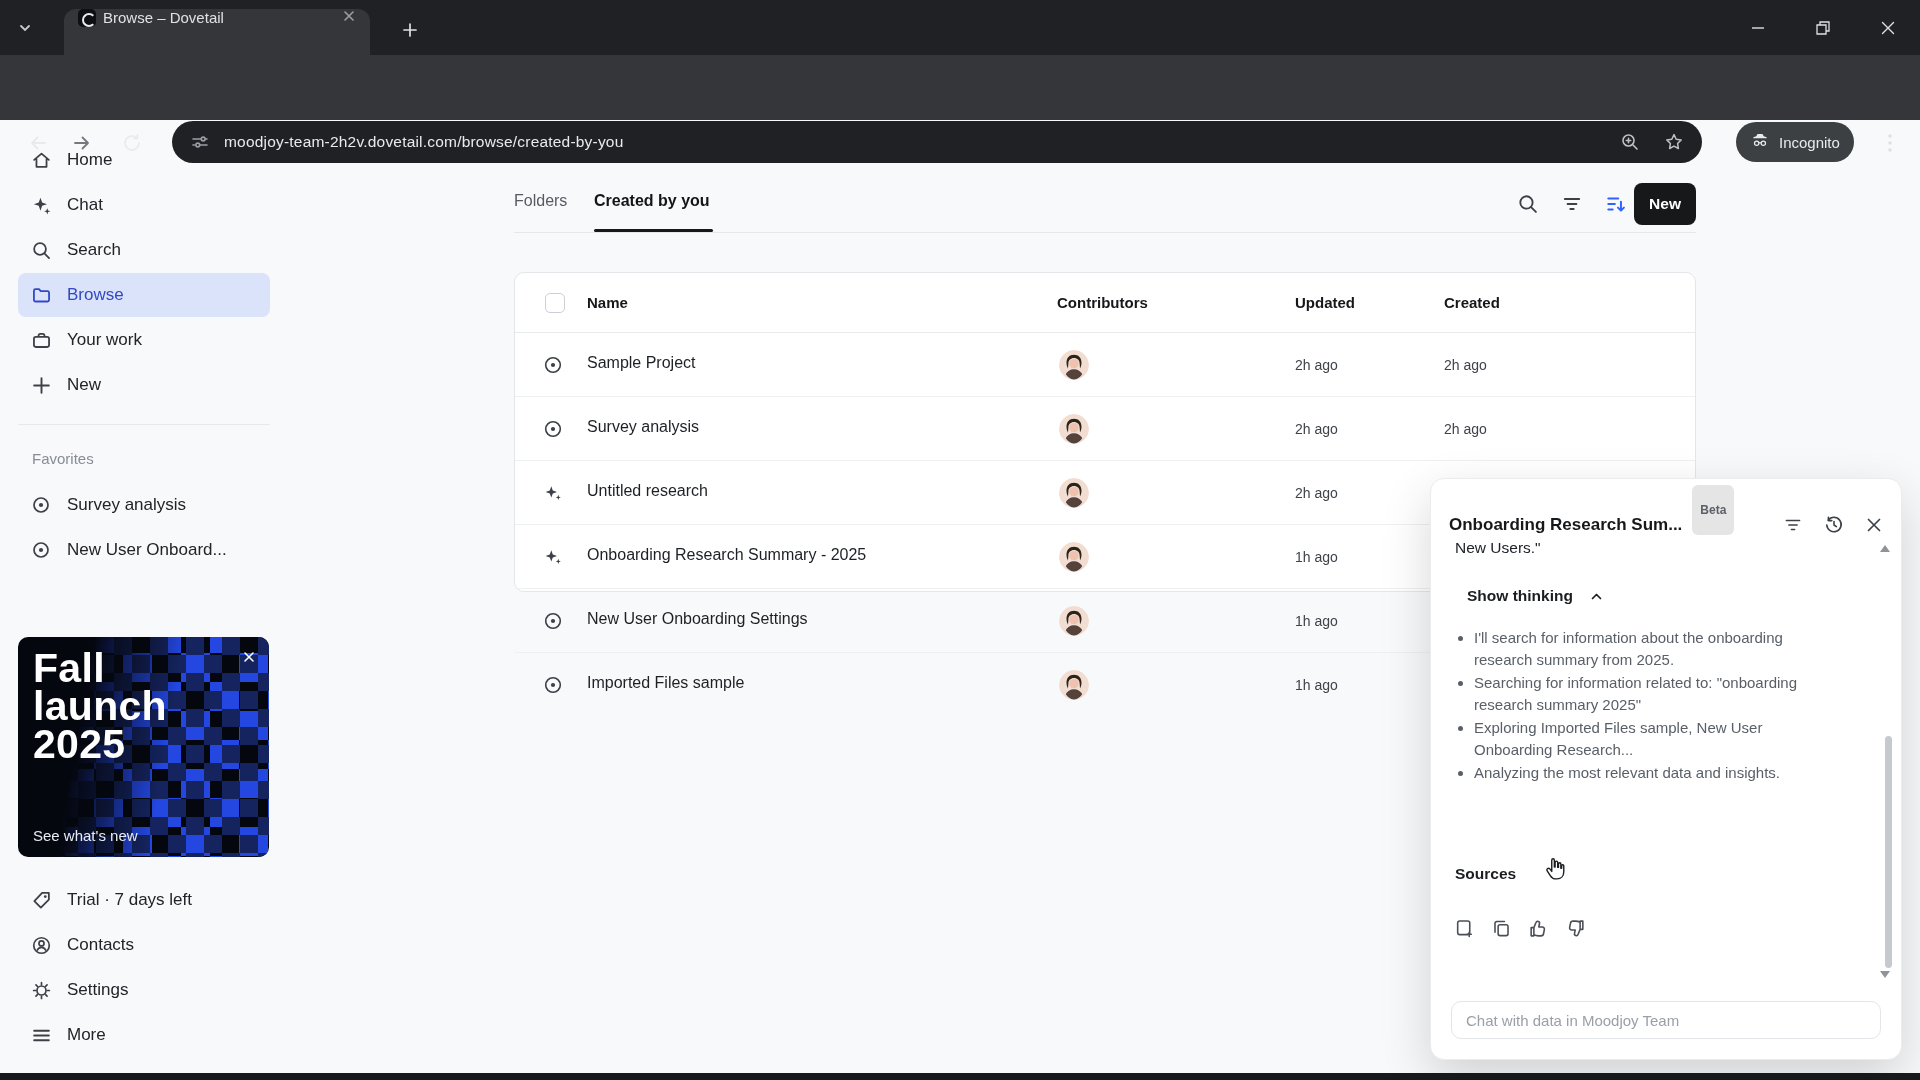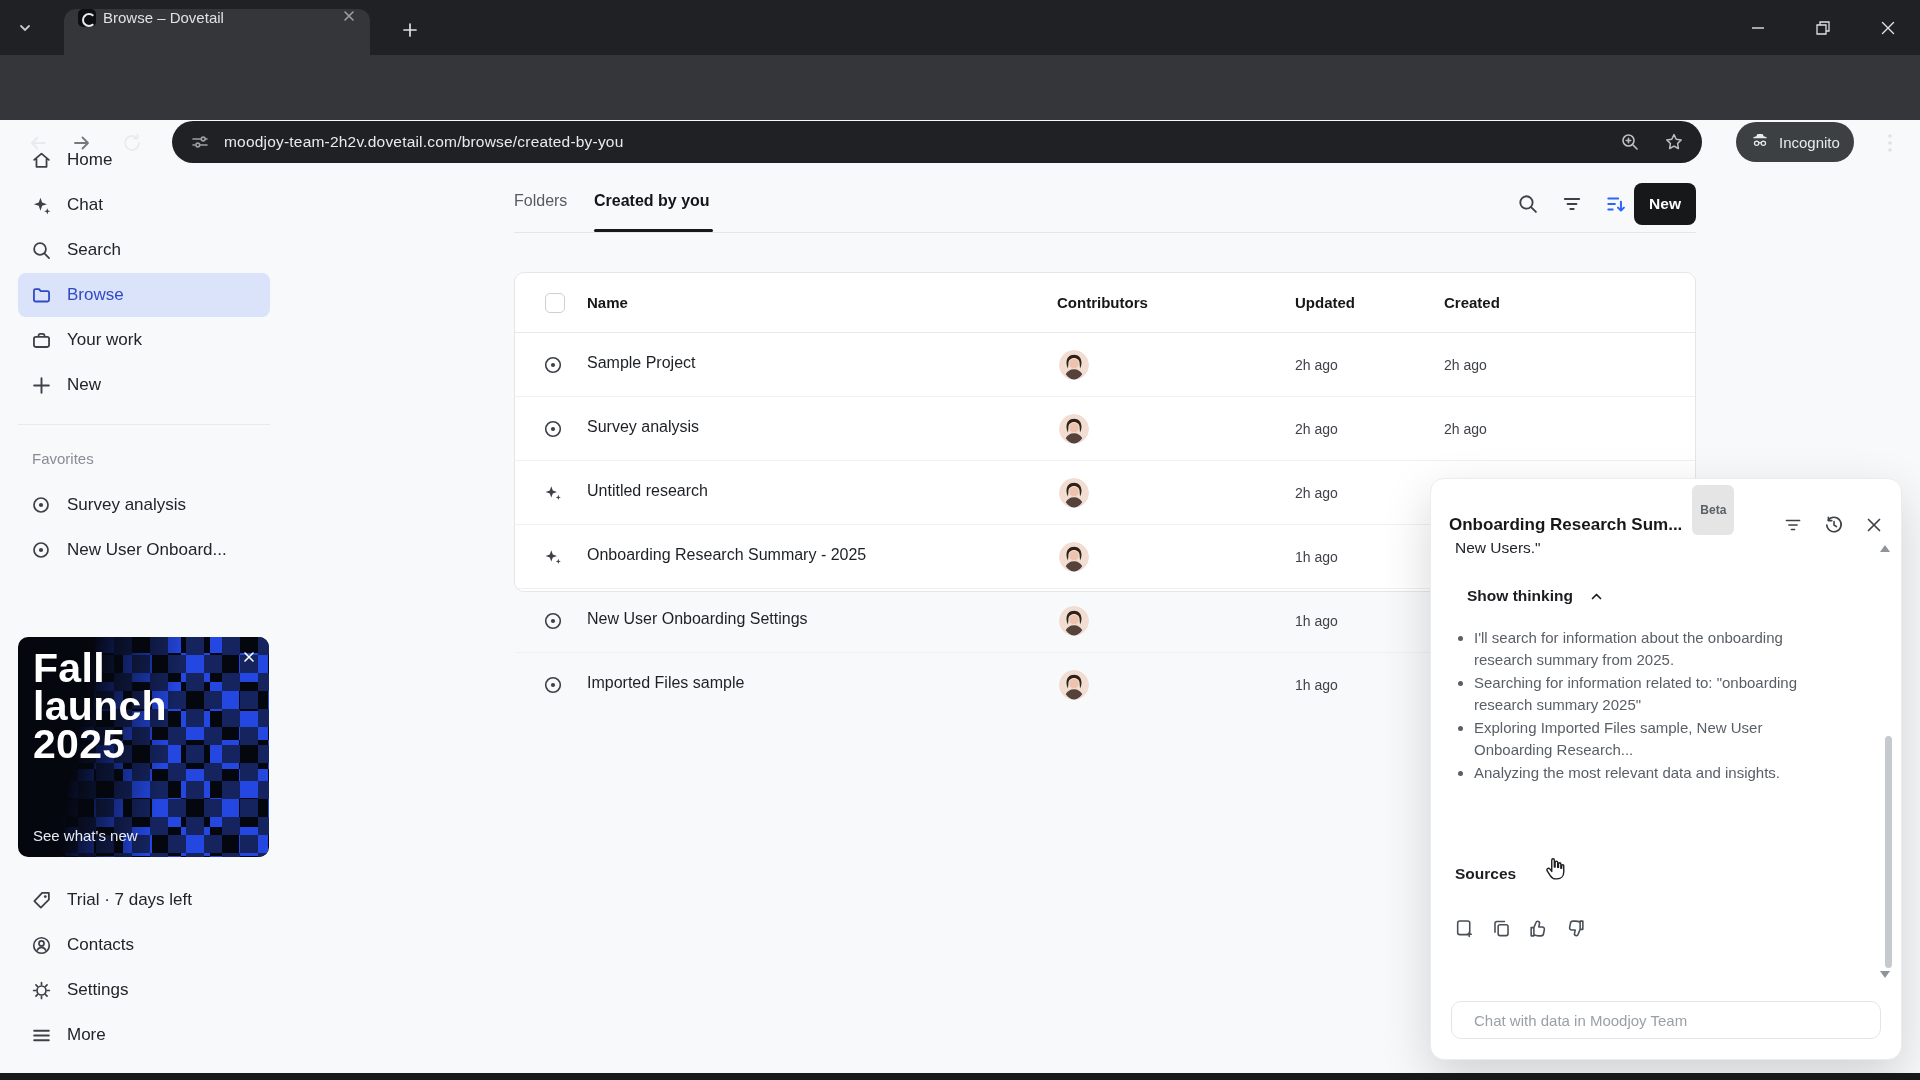--- a/index.html
+++ b/index.html
@@ -82,21 +82,21 @@
   .show-thinking { position:absolute; left:36px; top:108px; display:flex; align-items:center; gap:17px; font-size:15.5px; font-weight:700; color:#1b1d21; }
   .steps { position:absolute; left:27px; top:148px; width:360px; }
   .steps ul { list-style:disc; padding-left:16px; }
   .steps li { font-size:15px; line-height:22px; color:#595f67; margin-bottom:1px; }
   .sources { position:absolute; left:24px; top:386px; font-size:15.5px; font-weight:700; color:#1b1d21; }
   .action-icons { position:absolute; left:22px; top:438px; display:flex; gap:15px; }
   .aicon { width:22px; height:22px; display:flex; align-items:center; justify-content:center; }
   .sb-up { position:absolute; right:11px; top:66px; width:0; height:0; border-left:5px solid transparent; border-right:5px solid transparent; border-bottom:7px solid #8f949b; }
   .sb-down { position:absolute; right:11px; top:492px; width:0; height:0; border-left:5px solid transparent; border-right:5px solid transparent; border-top:7px solid #8f949b; }
   .sb-thumb { position:absolute; right:9px; top:257px; width:7px; height:232px; border-radius:4px; background:#c6c9ce; }
-  .chat-input { position:absolute; left:20px; top:522px; width:430px; height:38px; border:1px solid #e3e5e9; border-radius:10px; background:#fff; padding:0 22px; font-size:15px; font-family:"Liberation Sans", sans-serif; color:#1d2025; outline:none; }
+  .chat-input { position:absolute; left:20px; top:522px; width:430px; height:38px; border:1px solid #e3e5e9; border-radius:10px; background:#fff; padding:0 14px; font-size:15px; font-family:"Liberation Sans", sans-serif; color:#1d2025; outline:none; }
   .chat-input::placeholder { color:#9aa0a7; }
 
   .cursor { position:absolute; left:1542px; top:856px; z-index:60; }
   .bottom-strip { position:absolute; left:0; bottom:0; width:1920px; height:7px; background:#17181a; z-index:70; }
 </style>
 </head>
 <body>
 
 <div class="screen">
 

